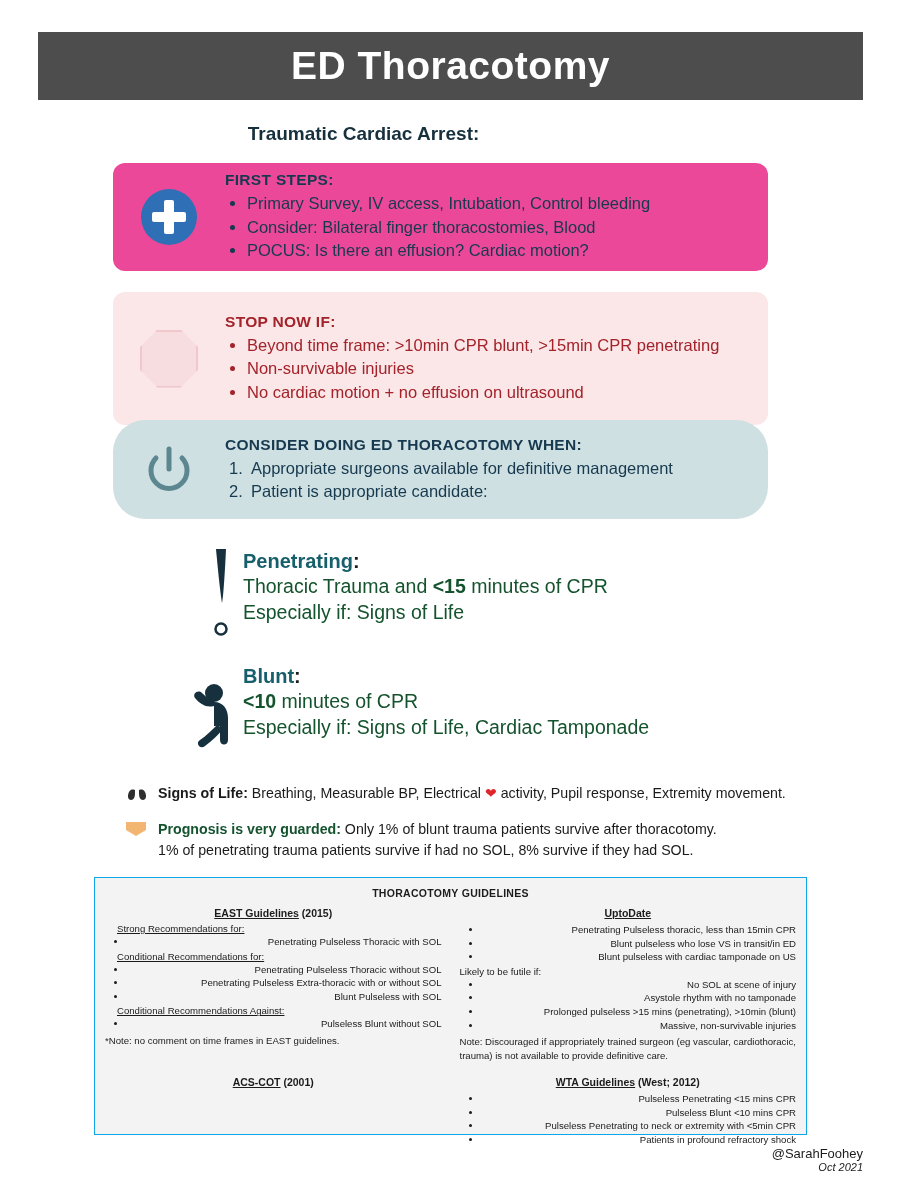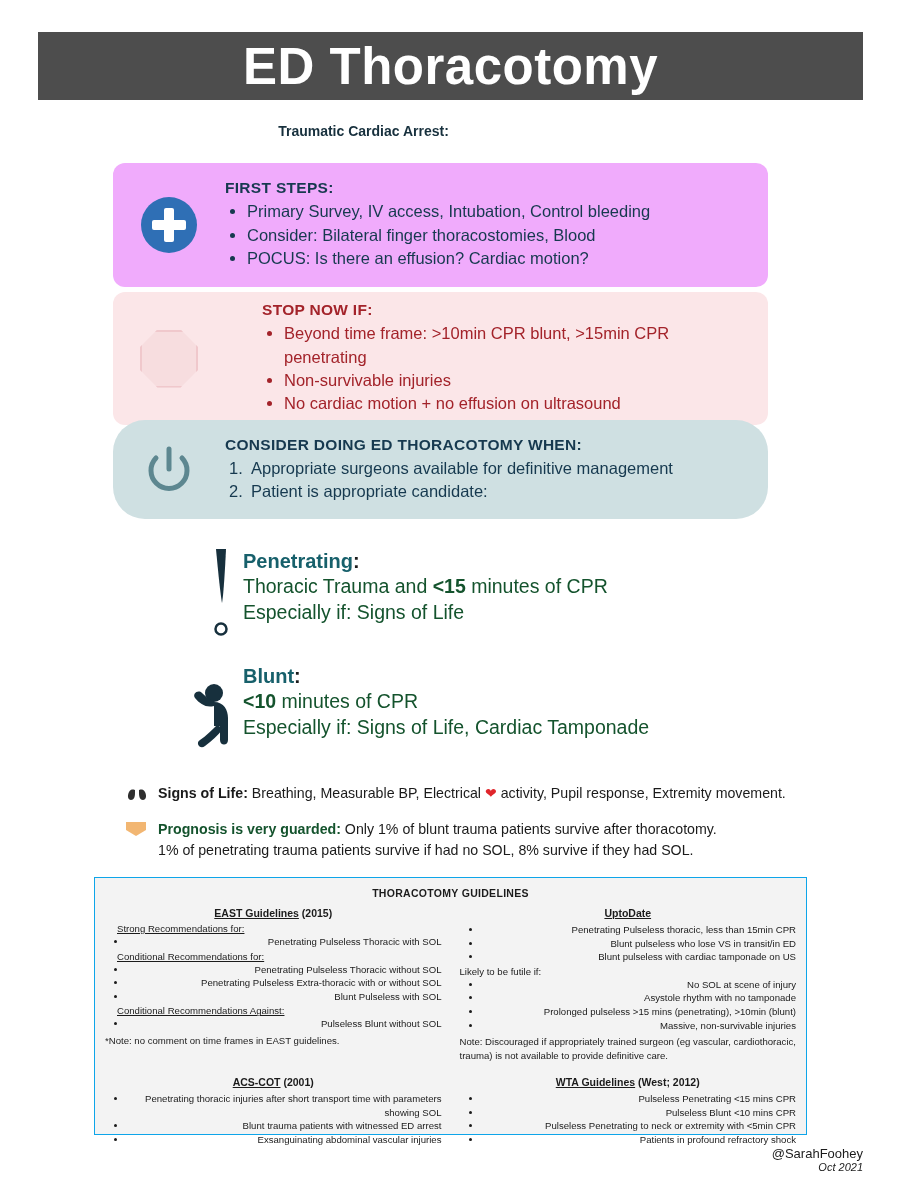--- a/index.html
+++ b/index.html
@@ -23,33 +23,33 @@
     top: 32px;
     width: 825px;
     height: 68px;
     background: #4d4d4d;
     display: flex;
     align-items: center;
     justify-content: center;
   }
   .title-banner .title-text {
     color: #ffffff;
-    font-size: 51px;
+    font-size: 39px;
     font-weight: bold;
     letter-spacing: 0.5px;
   }
 
   
   .subtitle {
     position: absolute;
     left: 0;
     top: 123px;
     width: 727px;
     text-align: center;
-    font-size: 14px;
+    font-size: 19px;
     font-weight: bold;
     color: #17303d;
   }
 
   
   .card {
     position: absolute;
     border-radius: 12px;
     display: flex;
     align-items: center;
@@ -77,34 +77,33 @@
   }
   .card li {
     font-size: 16.5px;
     line-height: 1.42;
   }
 
   #card-first {
     left: 113px;
     top: 163px;
     width: 655px;
-    height: 124px;
-    background: #f0abfc;
+    height: 108px;
+    background: #ec4899;
     color: #16394f;
   }
   #card-first .card-head { color: #16394f; }
 
   #card-stop {
     left: 113px;
     top: 292px;
     width: 655px;
     height: 133px;
     background: #fbe6e8;
     color: #a3232a;
-    gap: 37px;
   }
   #card-stop .card-head { color: #a3232a; }
 
   #card-consider {
     left: 113px;
     top: 420px;
     width: 655px;
     height: 99px;
     background: #cfe0e2;
     color: #16394f;
@@ -409,25 +408,20 @@
         <li>Prolonged pulseless &gt;15 mins (penetrating), &gt;10min (blunt)</li>
         <li>Massive, non-survivable injuries</li>
       </ul>
       <div class="g-foot">Note: Discouraged if appropriately trained surgeon (eg vascular, cardiothoracic, trauma) is not available to provide definitive care.</div>
     </div>
 
     <div class="g-col">
       <h4>
         <span class="u">ACS-COT</span><span> (2001)</span>
       </h4>
-      <ul>
-        <li>Penetrating thoracic injuries after short transport time with parameters showing SOL</li>
-        <li>Blunt trauma patients with witnessed ED arrest</li>
-        <li>Exsanguinating abdominal vascular injuries</li>
-      </ul>
     </div>
 
     <div class="g-col">
       <h4>
         <span class="u">WTA Guidelines</span><span> (West; 2012)</span>
       </h4>
       <ul>
         <li>Pulseless Penetrating &lt;15 mins CPR</li>
         <li>Pulseless Blunt &lt;10 mins CPR</li>
         <li>Pulseless Penetrating to neck or extremity with &lt;5min CPR</li>

